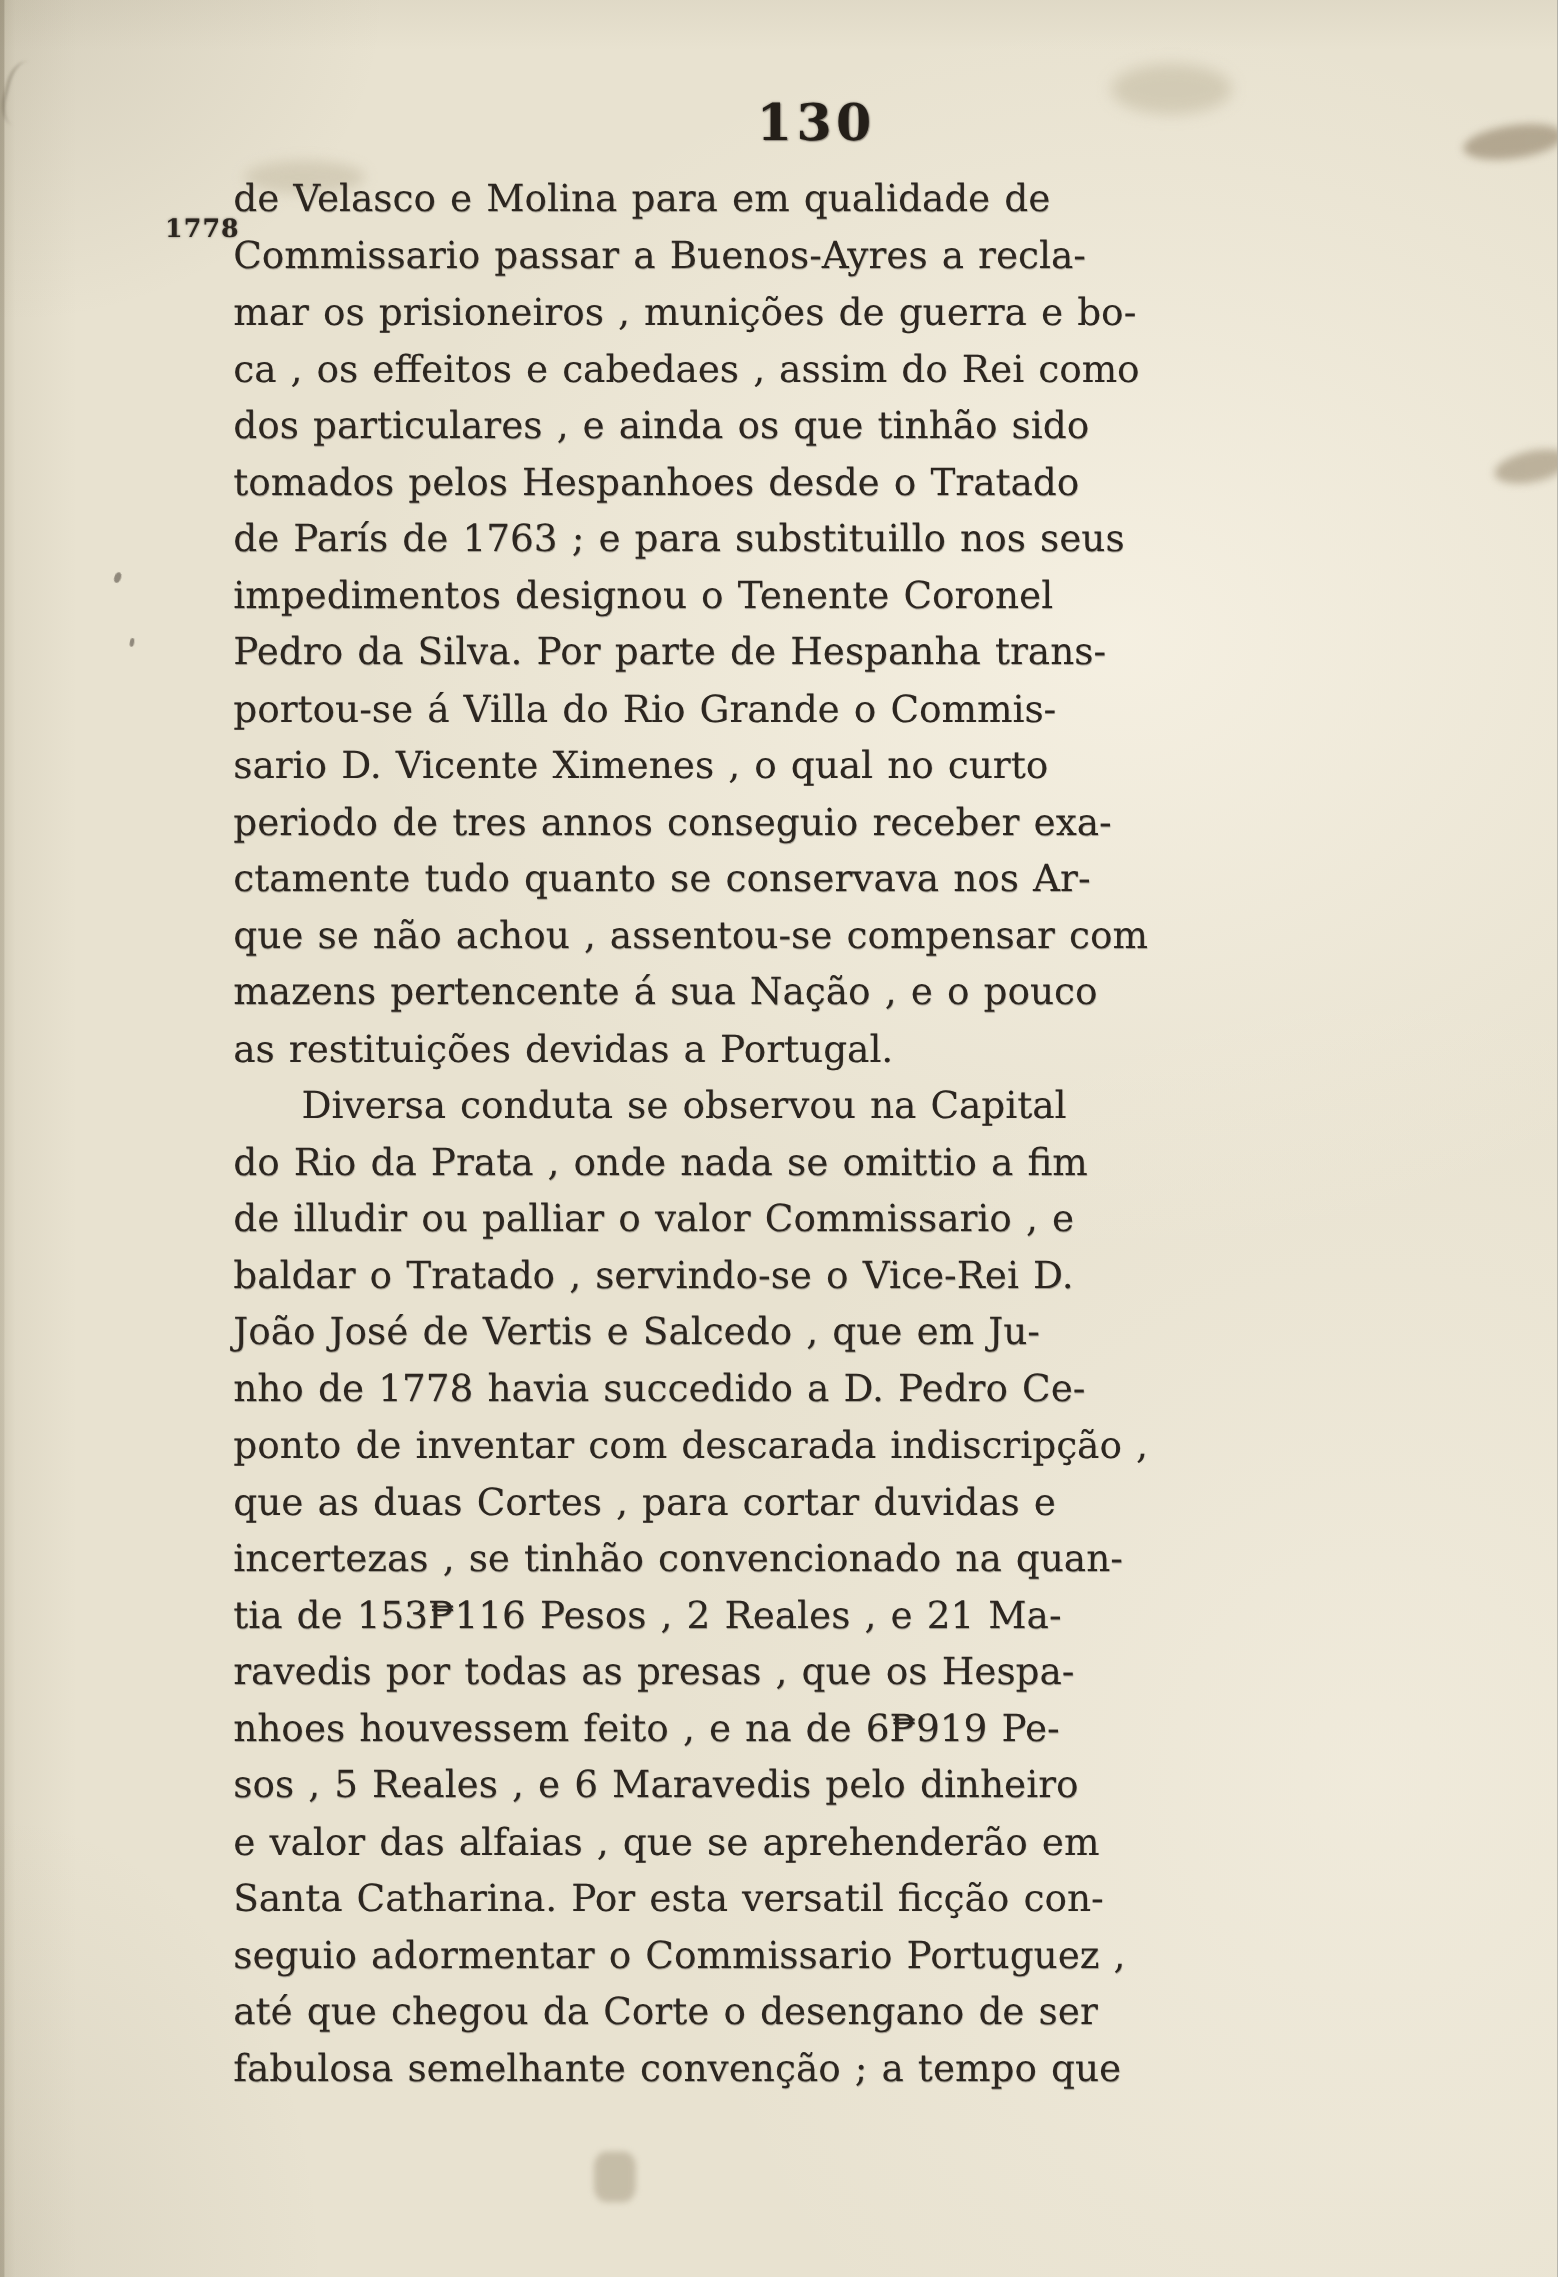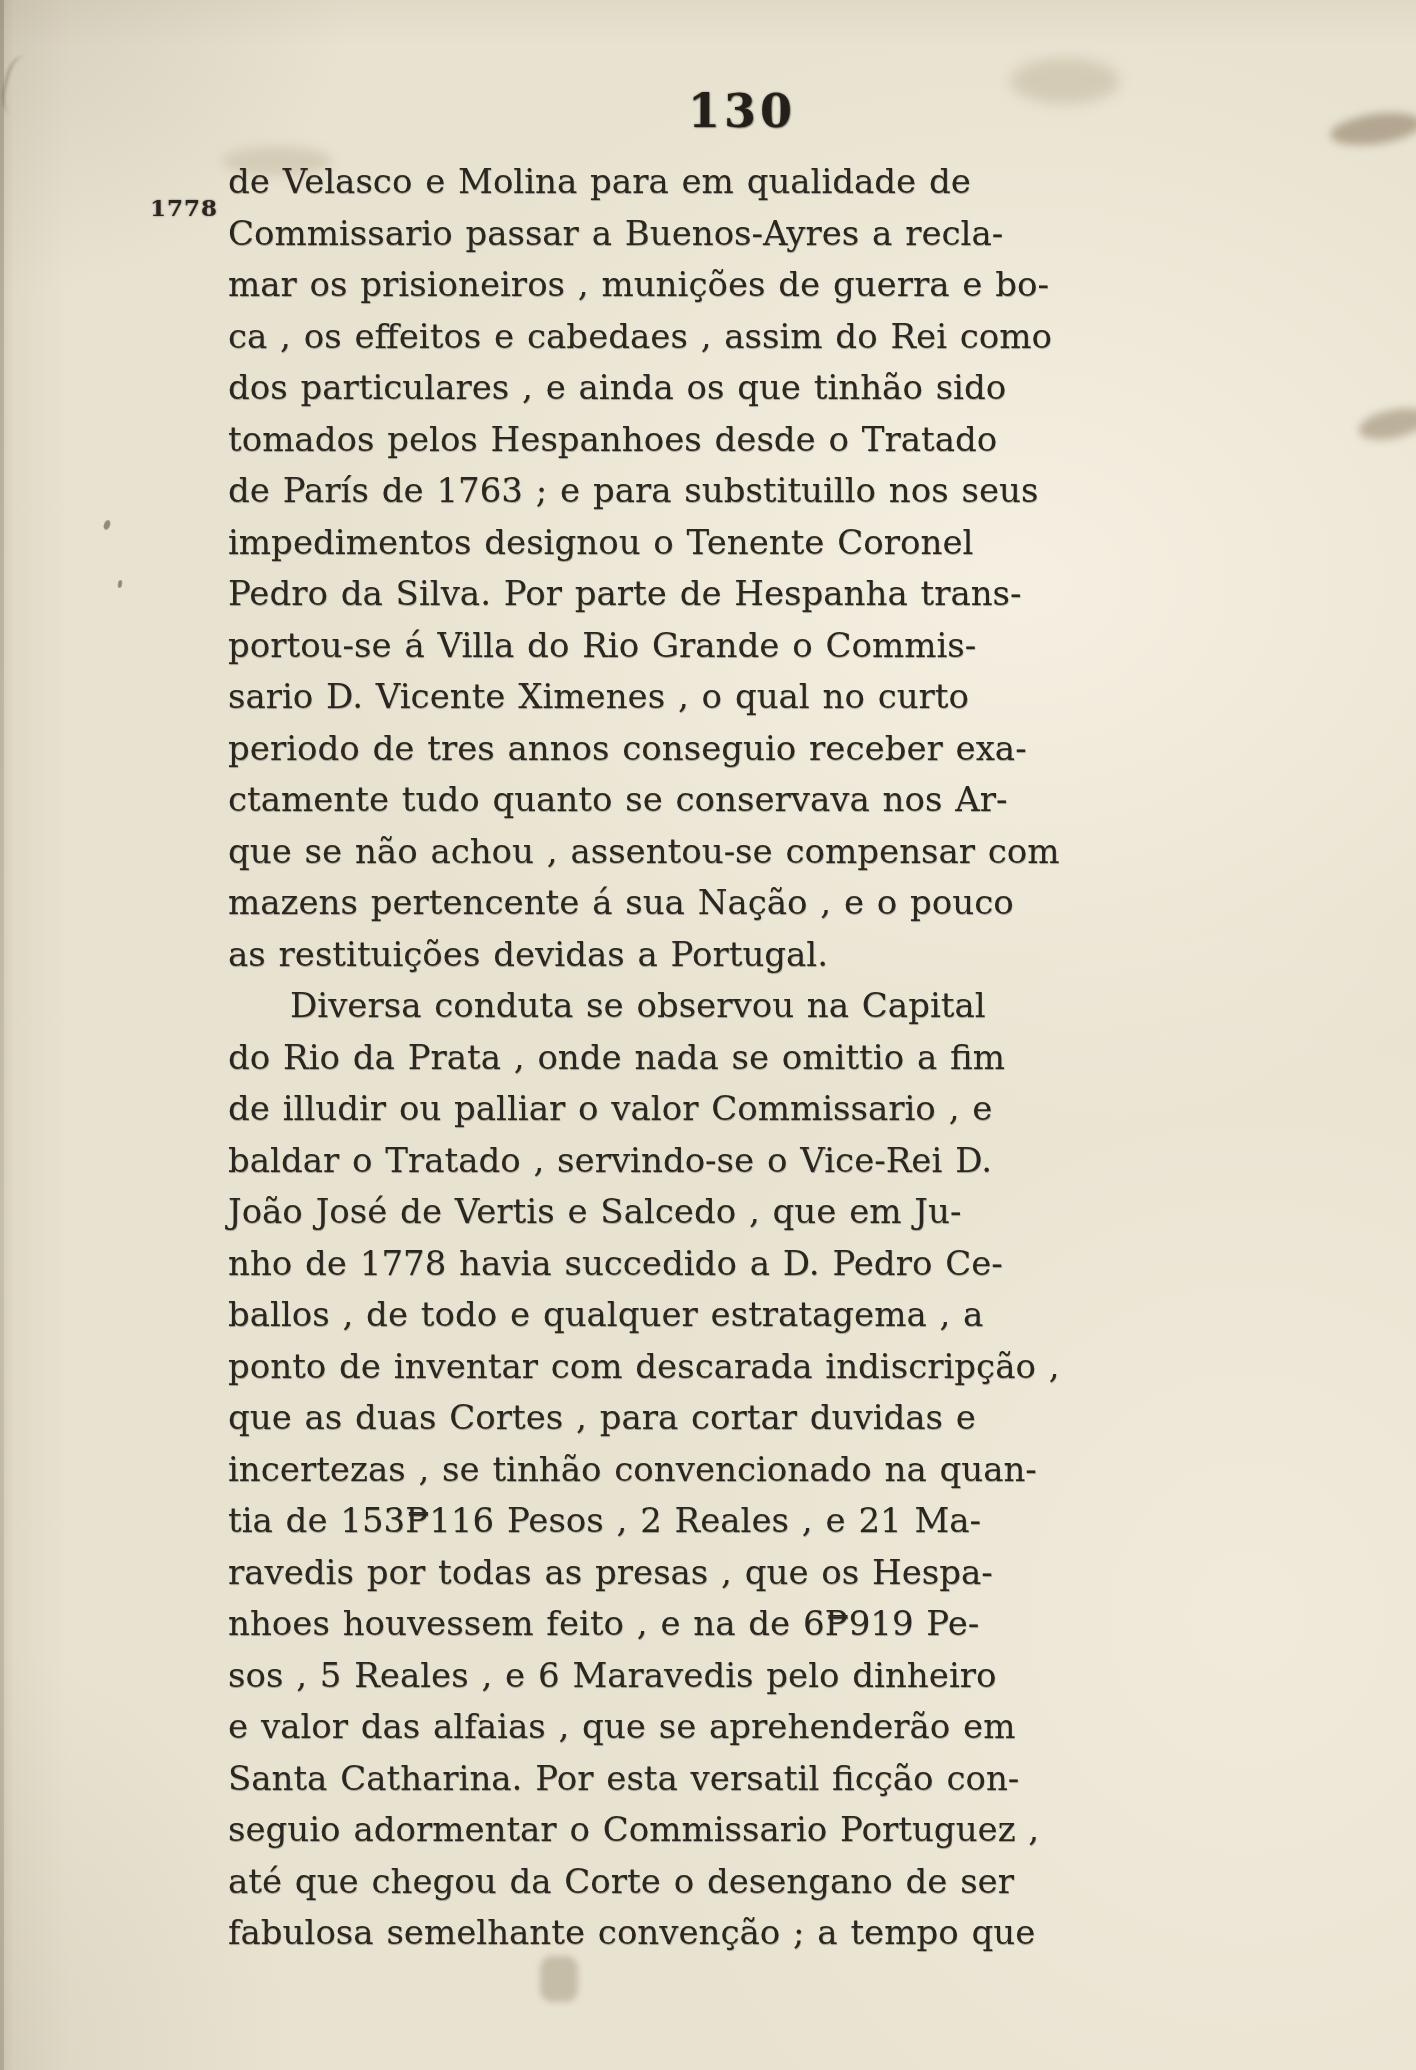--- a/index.html
+++ b/index.html
@@ -29,21 +29,21 @@
     text-shadow:0 0 2px rgba(36,31,25,0.55), 1px 1px 1px rgba(36,31,25,0.3);
   }
   .margin-note{
     position:absolute;left:150px;top:194px;
     font-size:23px;font-weight:bold;letter-spacing:1px;
     color:#2c2620;
     text-shadow:0 0 2px rgba(44,38,32,0.65);
     filter:blur(0.3px);
   }
   .text-block{
-    position:absolute;left:228px;top:156px;width:720px;
+    position:absolute;left:212px;top:156px;width:720px;
     font-size:34px;line-height:51.5px;
     color:#2c2620;
     text-shadow:0.4px 0.7px 0.7px rgba(46,40,34,0.38);
   }
   .line{
     height:51.5px;
     text-align:justify;
     text-align-last:justify;
     word-spacing:2px;
     white-space:nowrap;
@@ -99,21 +99,20 @@
       <div class="line">ctamente tudo quanto se conservava nos Ar-</div>
       <div class="line">que se não achou , assentou-se compensar com</div>
       <div class="line">mazens pertencente á sua Nação , e o pouco</div>
       <div class="line end">as restituições devidas a Portugal.</div>
       <div class="line indent">Diversa conduta se observou na Capital</div>
       <div class="line">do Rio da Prata , onde nada se omittio a fim</div>
       <div class="line">de illudir ou palliar o valor Commissario , e</div>
       <div class="line">baldar o Tratado , servindo-se o Vice-Rei D.</div>
       <div class="line">João José de Vertis e Salcedo , que em Ju-</div>
       <div class="line">nho de 1778 havia succedido a D. Pedro Ce-</div>
-      <div class="line">ballos , de todo e qualquer estratagema , a</div>
       <div class="line">ponto de inventar com descarada indiscripção ,</div>
       <div class="line">que as duas Cortes , para cortar duvidas e</div>
       <div class="line">incertezas , se tinhão convencionado na quan-</div>
       <div class="line">tia de 153₱116 Pesos , 2 Reales , e 21 Ma-</div>
       <div class="line">ravedis por todas as presas , que os Hespa-</div>
       <div class="line">nhoes houvessem feito , e na de 6₱919 Pe-</div>
       <div class="line">sos , 5 Reales , e 6 Maravedis pelo dinheiro</div>
       <div class="line">e valor das alfaias , que se aprehenderão em</div>
       <div class="line">Santa Catharina. Por esta versatil ficção con-</div>
       <div class="line">seguio adormentar o Commissario Portuguez ,</div>

